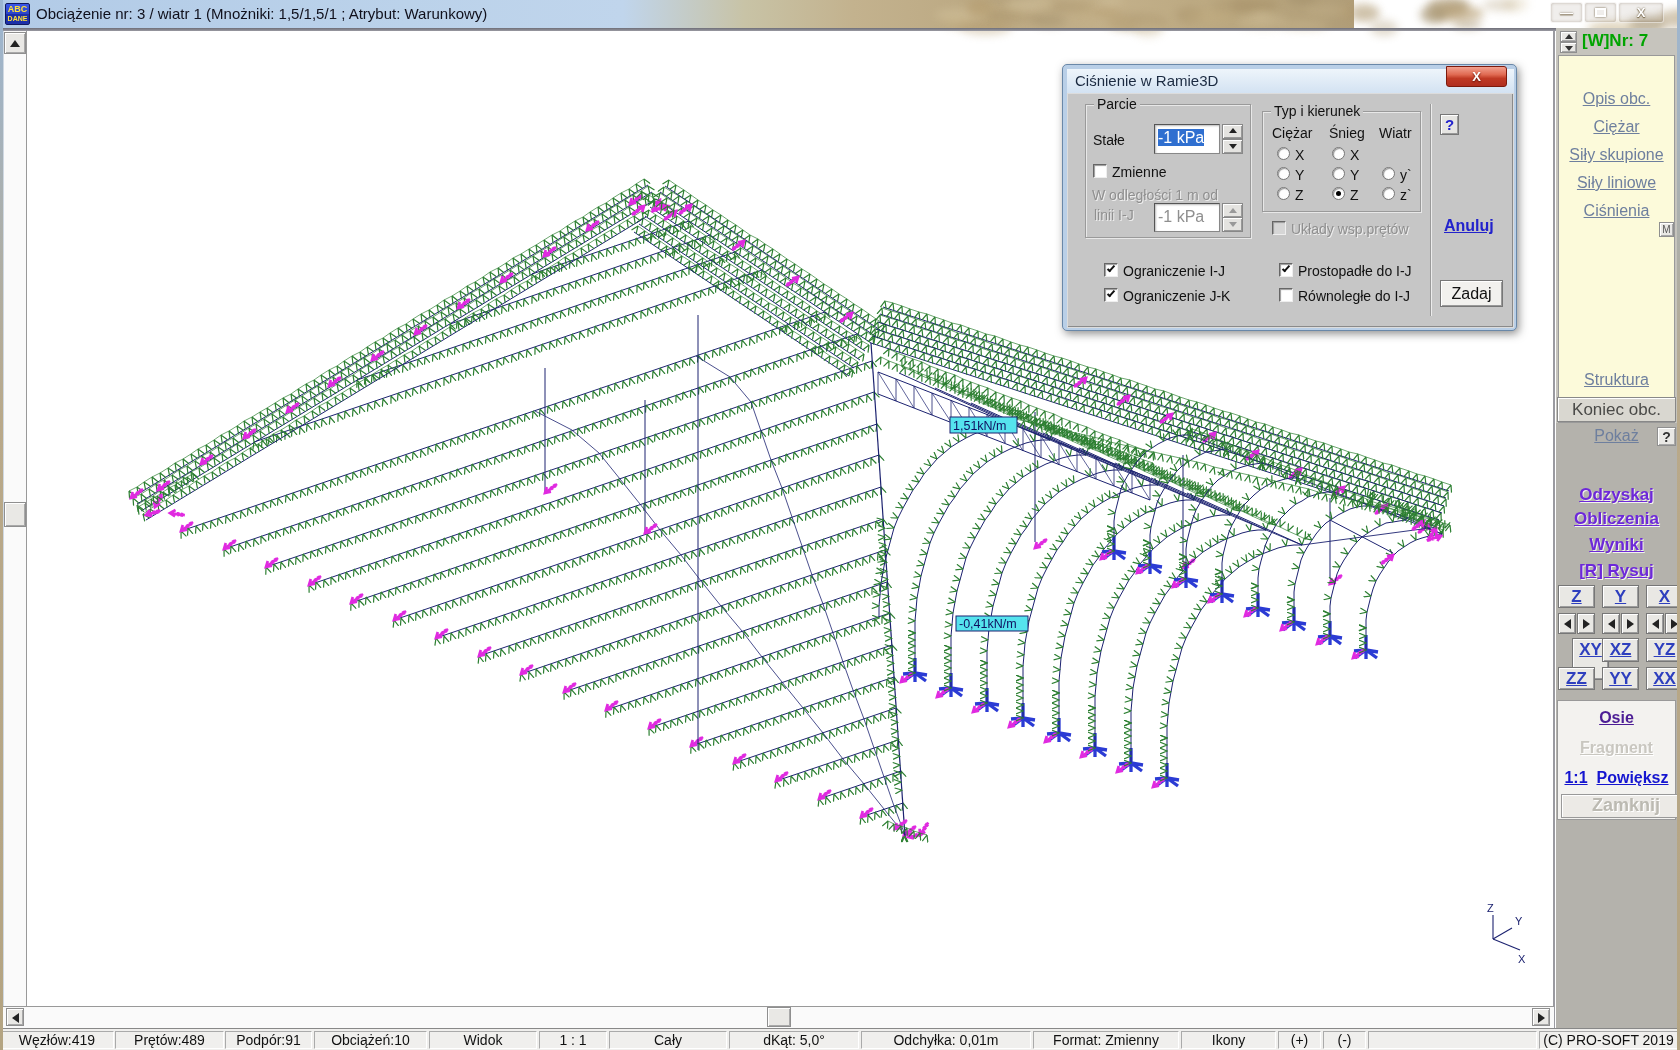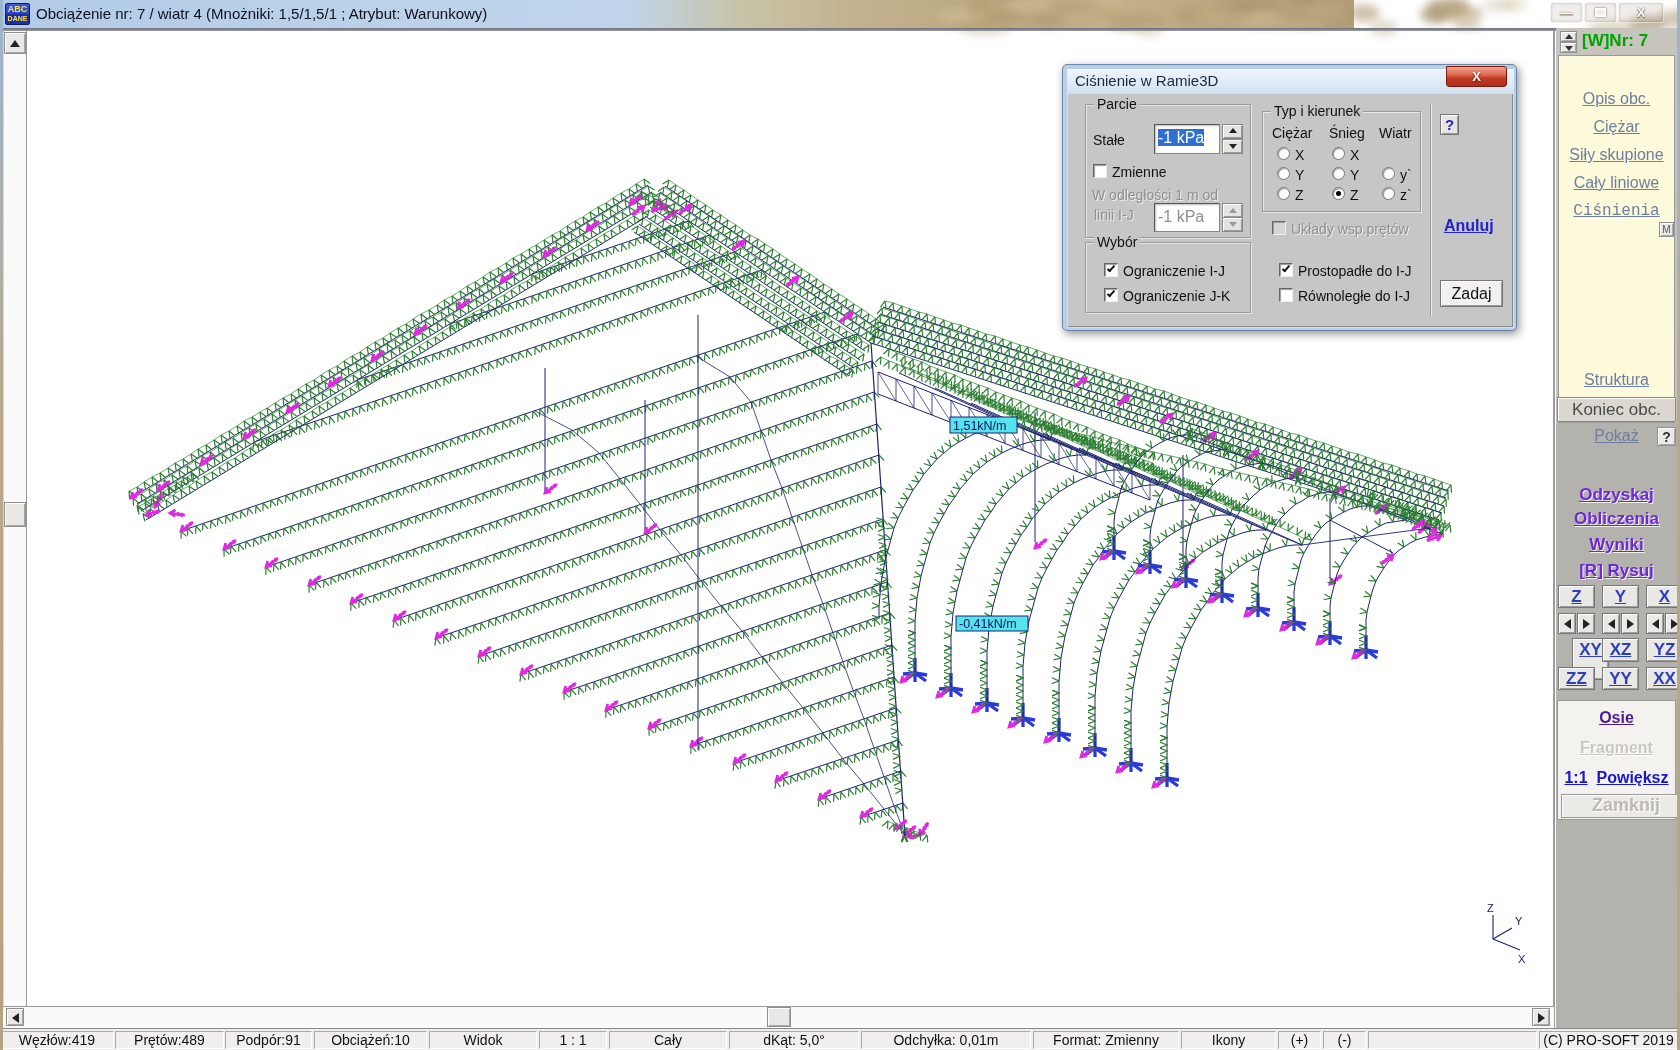--- a/index.html
+++ b/index.html
@@ -482,21 +482,21 @@
 <div class="blotch" style="left:1093px;top:8px;width:28px;height:9px;background:#b49a6c;opacity:0.46"></div>
 <div class="blotch" style="left:984px;top:-6px;width:54px;height:10px;background:#9c8a66;opacity:0.29"></div>
 <div class="blotch" style="left:1252px;top:13px;width:19px;height:9px;background:#cdbb94;opacity:0.46"></div>
 <div class="blotch" style="left:1032px;top:14px;width:34px;height:13px;background:#9c8a66;opacity:0.38"></div>
 <div class="blotch" style="left:1005px;top:-3px;width:49px;height:15px;background:#d8c9a4;opacity:0.42"></div>
 <div class="blotch" style="left:967px;top:-2px;width:24px;height:19px;background:#b49a6c;opacity:0.51"></div>
 <div class="blotch" style="left:1370px;top:20px;width:28px;height:16px;background:#a8926a;opacity:0.32"></div>
 <div class="blotch" style="left:1420px;top:5px;width:27px;height:19px;background:#9c8a66;opacity:0.57"></div>
 <div class="blotch" style="left:1656px;top:10px;width:37px;height:18px;background:#a8926a;opacity:0.49"></div>
     <div id="ticon" class="abs">ABC<span>DANE</span></div>
-    <div id="ttext" class="abs">Obciążenie nr: 7 / wiatr 4 (Mnożniki: 1,5/1,5/1 ; Atrybut: Warunkowy)</div>
+    <div id="ttext" class="abs">Obciążenie nr: 3 / wiatr 1 (Mnożniki: 1,5/1,5/1 ; Atrybut: Warunkowy)</div>
     <div class="wbtn abs" style="left:1550px;width:33px">
       <div class="g">—</div>
     </div>
     <div class="wbtn abs" style="left:1584px;width:33px">
       <div class="g">
         <span style="display:inline-block;width:11px;height:9px;border:2px solid #fff;box-shadow:0 0 2px #6a5a40"></span>
       </div>
     </div>
     <div class="wbtn abs" style="left:1618px;width:46px">
       <div class="g">X</div>
@@ -509,22 +509,22 @@
 <div class="sp sbtn" style="left:4px;top:3px">
       <div style="width:0;height:0;border-left:4px solid transparent;border-right:4px solid transparent;border-bottom:5px solid #333;margin:2px auto"></div>
     </div>
 <div class="sp sbtn" style="left:4px;top:14px">
       <div style="width:0;height:0;border-left:4px solid transparent;border-right:4px solid transparent;border-top:5px solid #333;margin:3px auto"></div>
     </div>
 <div class="abs" style="left:26px;top:3px;font-size:17px;font-weight:bold;color:#00a400">[W]Nr: 7</div>
 <div class="link abs" style="top:62px;">Opis obc.</div>
 <div class="link abs" style="top:90px;">Ciężar</div>
 <div class="link abs" style="top:118px;">Siły skupione</div>
-<div class="link abs" style="top:146px;">Cały liniowe</div>
-<div class="link abs" style="top:174px;font-family:Liberation Mono, monospace;">Ciśnienia</div>
+<div class="link abs" style="top:146px;">Siły liniowe</div>
+<div class="link abs" style="top:174px;">Ciśnienia</div>
 <div class="link abs" style="top:343px;">Struktura</div>
 <div class="abs sbtn" style="left:103px;top:194px;width:15px;height:15px;font-size:10px;text-align:center;line-height:14px;color:#555">M</div>
 <div id="koniec">Koniec obc.</div>
 <div class="link abs" style="top:399px;">Pokaż</div>
 <div class="abs sbtn" style="left:101px;top:399px;width:19px;height:19px;font-size:14px;font-weight:bold;text-align:center;line-height:18px;color:#333">?</div>
 <div class="dlink abs" style="top:457px;">Odzyskaj</div>
 <div class="dlink abs" style="top:481px;">Obliczenia</div>
 <div class="dlink abs" style="top:507px;">Wyniki</div>
 <div class="dlink abs" style="top:533px;">[R] Rysuj</div>
 <div class="xbtn" style="left:2px;top:557px;width:37px;height:23px;line-height:21px"><u>Z</u></div>
@@ -601,23 +601,20 @@
 <div class="dlbl" style="left:26px;top:113px">linii I-J</div>
 <div class="inp" style="left:86px;top:109px;width:66px;height:29px;color:#8f8f8f">-1 kPa</div>
 <div class="spinner" style="left:154px;top:109px">
         <div class="spb" style="top:0">
           <div style="width:0;height:0;border-left:4px solid transparent;border-right:4px solid transparent;border-bottom:5px solid #999;margin:4px auto"></div>
         </div>
         <div class="spb" style="top:14px">
           <div style="width:0;height:0;border-left:4px solid transparent;border-right:4px solid transparent;border-top:5px solid #999;margin:4px auto"></div>
         </div>
       </div>
-<div class="grp" style="left:17px;top:148px;width:166px;height:71px">
-        <span>Wybór</span>
-      </div>
 <div class="cb" style="left:36px;top:169px">
         <div class="chk"></div>
       </div>
 <div class="lbl" style="left:55px;top:169px">Ograniczenie I-J</div>
 <div class="cb" style="left:36px;top:194px">
         <div class="chk"></div>
       </div>
 <div class="lbl" style="left:55px;top:194px">Ograniczenie J-K</div>
 <div class="grp" style="left:194px;top:17px;width:159px;height:101px">
         <span>Typ i kierunek</span>

